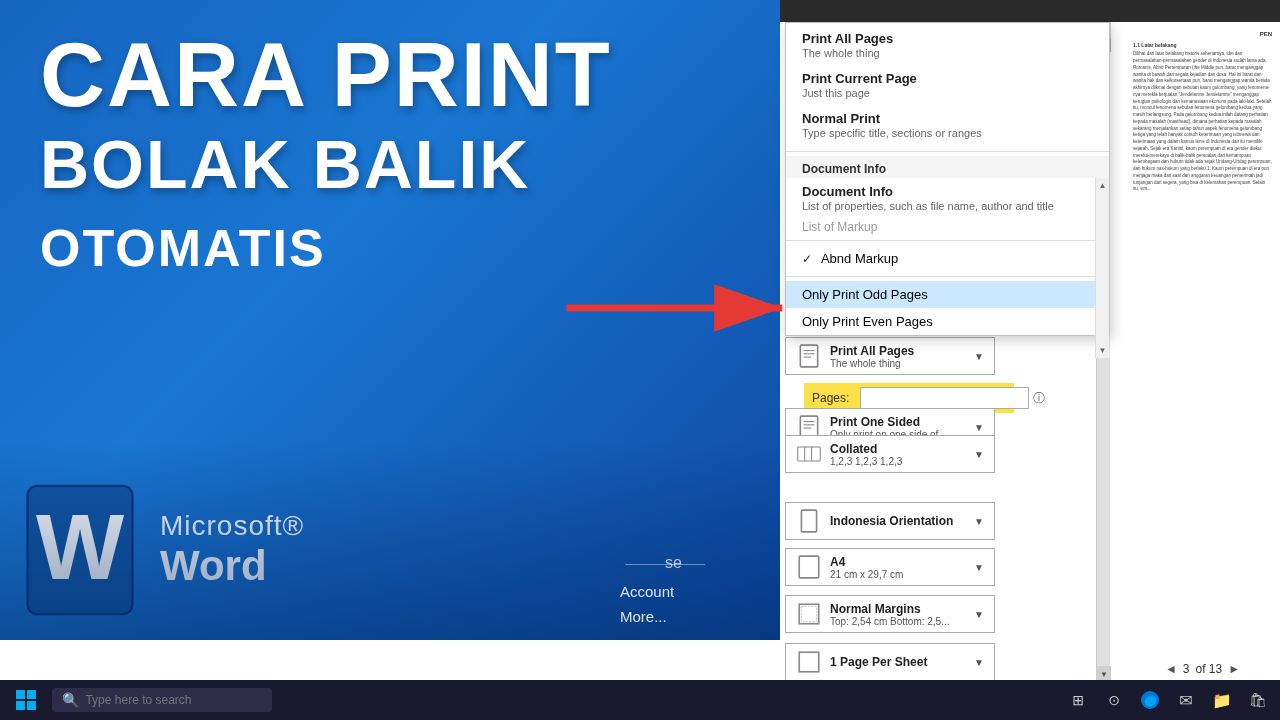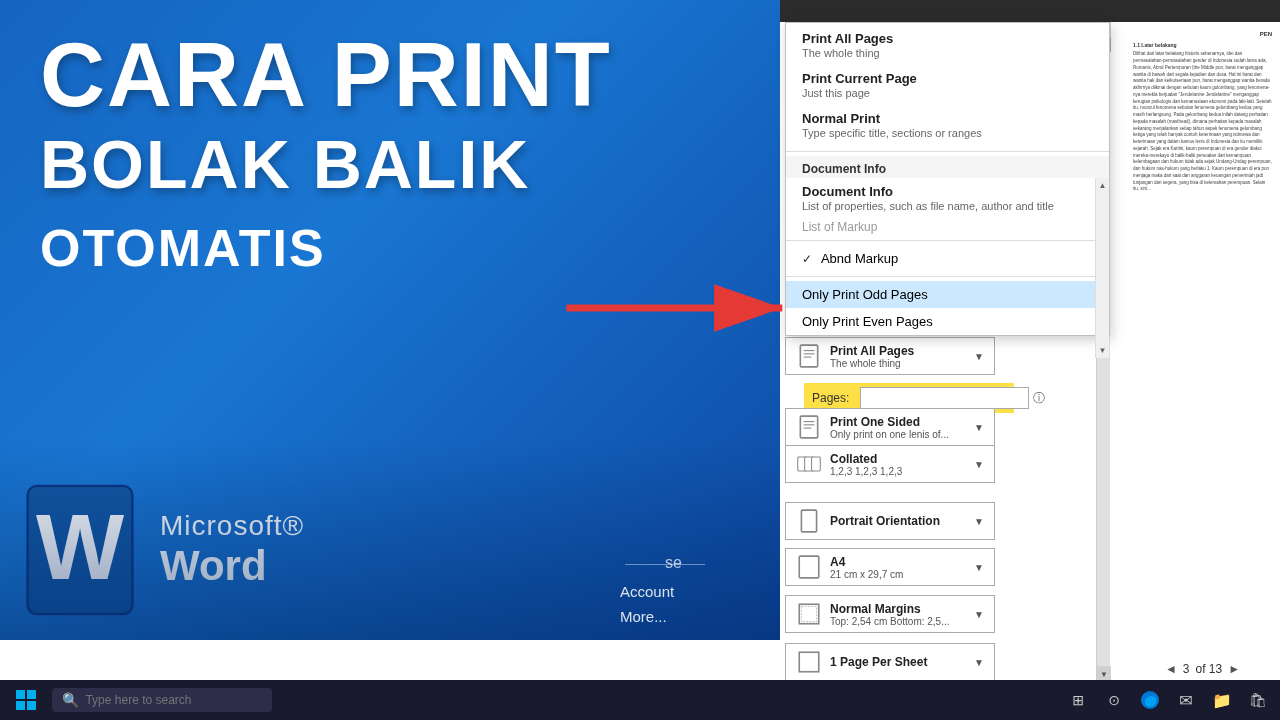--- a/index.html
+++ b/index.html
@@ -548,44 +548,44 @@
 
 <div class="option-dropdown" style="top: 408px;">
   <svg class="option-icon" viewBox="0 0 24 24" width="26" height="26">
     <rect x="4" y="2" width="16" height="20" rx="1" fill="#fff" stroke="#888" stroke-width="1.5"></rect>
     <line x1="7" y1="7" x2="17" y2="7" stroke="#888" stroke-width="1"></line>
     <line x1="7" y1="10" x2="17" y2="10" stroke="#888" stroke-width="1"></line>
     <line x1="7" y1="13" x2="14" y2="13" stroke="#888" stroke-width="1"></line>
   </svg>
   <div class="option-text">
     <div class="option-title">Print One Sided</div>
-    <div class="option-sub">Only print on one lenis of...</div>
+    <div class="option-sub">Only print on one side of...</div>
   </div>
   <div class="option-arrow">▼</div>
 </div>
 
-<div class="option-dropdown" style="top: 445px;">
+<div class="option-dropdown" style="top: 435px;">
   <svg class="option-icon" viewBox="0 0 30 24" width="30" height="24">
     <rect x="2" y="4" width="10" height="16" rx="1" fill="#fff" stroke="#888" stroke-width="1.2"></rect>
     <rect x="10" y="4" width="10" height="16" rx="1" fill="#fff" stroke="#888" stroke-width="1.2"></rect>
     <rect x="18" y="4" width="10" height="16" rx="1" fill="#fff" stroke="#888" stroke-width="1.2"></rect>
   </svg>
   <div class="option-text">
     <div class="option-title">Collated</div>
     <div class="option-sub">1,2,3   1,2,3   1,2,3</div>
   </div>
   <div class="option-arrow">▼</div>
 </div>
 
 <div class="option-dropdown" style="top: 502px;">
   <svg class="option-icon" viewBox="0 0 24 24" width="26" height="26">
     <rect x="5" y="2" width="14" height="20" rx="1" fill="#fff" stroke="#888" stroke-width="1.5"></rect>
   </svg>
   <div class="option-text">
-    <div class="option-title">Portrait Orientation</div>
+    <div class="option-title">Indonesia Orientation</div>
   </div>
   <div class="option-arrow">▼</div>
 </div>
 
 <div class="option-dropdown" style="top: 548px;">
   <svg class="option-icon" viewBox="0 0 24 24" width="26" height="26">
     <rect x="3" y="2" width="18" height="20" rx="1" fill="#fff" stroke="#888" stroke-width="1.5"></rect>
   </svg>
   <div class="option-text">
     <div class="option-title">A4</div>

